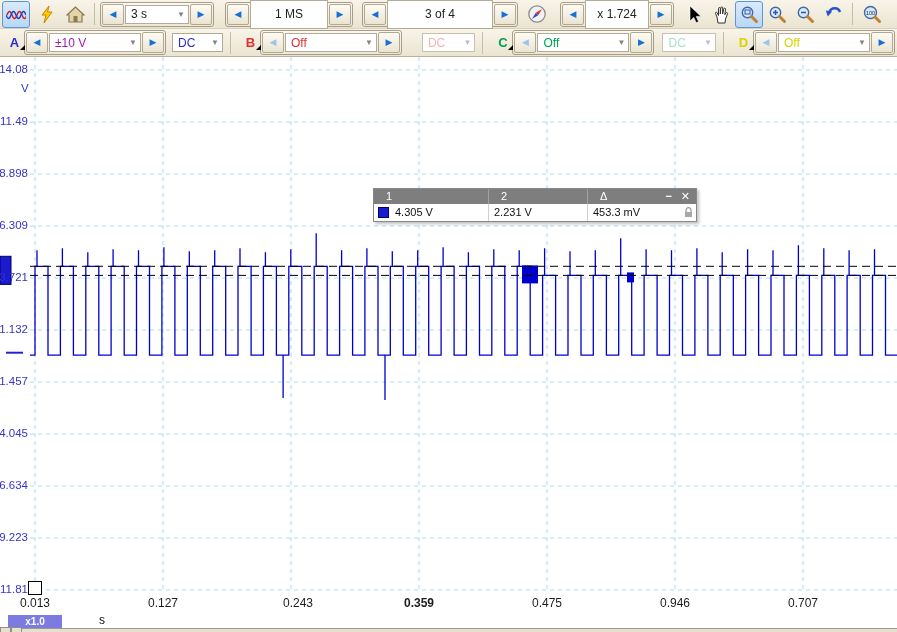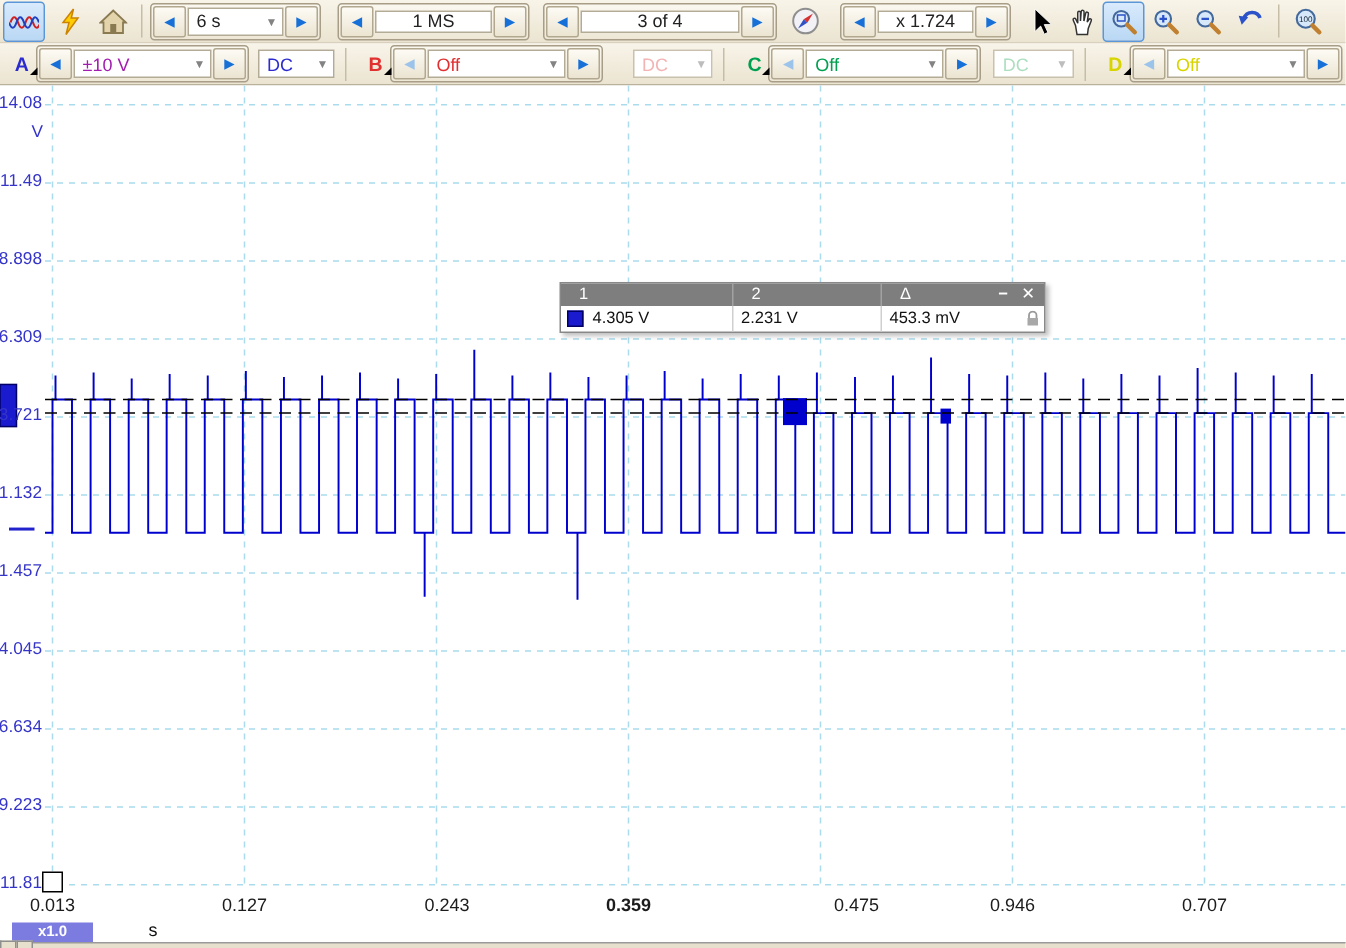--- a/index.html
+++ b/index.html
@@ -13,21 +13,21 @@
   .tbtn{height:25px;min-width:26px;display:flex;align-items:center;justify-content:center;
         border:1px solid transparent;border-radius:3px;}
   .tbtn.sel{background:linear-gradient(#d9eafc,#b9d7f4);border:1px solid #5a96d8;}
   .vsep{width:1px;height:22px;background:#c6bda7;margin:0 5px;flex:none;}
   .grp{display:flex;align-items:center;border:1px solid #a89e88;border-radius:3px;
        background:linear-gradient(#fbf8f0,#eee7d6);padding:1px;height:25px;box-sizing:border-box;}
   .abtn{width:20px;height:19px;border:1px solid #b2a88f;border-radius:2px;flex:none;
         background:linear-gradient(#fdfbf5,#ebe4d1);color:#1670d8;font-size:9px;line-height:1;
         display:flex;align-items:center;justify-content:center;}
   .abtn.dim{color:#9cc4ea;}
-  .wbox{height:15px;background:#fff;border:1px solid #b4ab96;box-sizing:border-box;
+  .wbox{height:29px;background:#fff;border:1px solid #b4ab96;box-sizing:border-box;
         display:flex;align-items:center;justify-content:center;font-size:12px;}
   .combo{height:19px;background:#fff;border:1px solid #b4ab96;box-sizing:border-box;
          display:flex;align-items:center;padding:0 14px 0 5px;font-size:12px;position:relative;}
   .combo .caret{position:absolute;right:3px;top:5px;color:#838383;font-size:8px;line-height:1;}
   .combo.dis{border-color:#c9c1ad;}
   .combo.dis .caret{color:#bdbdbd;}
   .chlabel{font-size:13px;font-weight:bold;width:13px;text-align:center;position:relative;
            margin:0 3px 0 6px;flex:none;}
   .chlabel .corner{position:absolute;right:-4px;bottom:0;width:0;height:0;
            border-left:5px solid transparent;border-bottom:5px solid #000;}
@@ -90,21 +90,21 @@
         <svg width="19" height="17" viewBox="0 0 19 17">
       <polygon points="9.5,1 1,9 3,9 3,16 16,16 16,9 18,9" fill="#e3d4ac" stroke="#8a7a52" stroke-width="1.2"></polygon>
       <rect x="7.5" y="10" width="4" height="6" fill="#8a7a52"></rect>
     </svg>
       </span>
   </div>
   <div class="vsep"></div>
   <div class="grp">
     <div class="abtn">◀</div>
     <div class="combo" style="width:64px;margin:0 1px">
-      <span>6 s</span>
+      <span>3 s</span>
       <span class="caret">▼</span>
     </div>
     <div class="abtn">▶</div>
   </div>
   <div class="grp" style="margin-left:11px">
     <div class="abtn">◀</div>
     <div class="wbox" style="width:78px;margin:0 1px">
       <span>1 MS</span>
     </div>
     <div class="abtn">▶</div>
@@ -302,21 +302,21 @@
     <div class="ylab" style="top: 375px;">-1.457</div>
     <div class="ylab" style="top: 427px;">-4.045</div>
     <div class="ylab" style="top: 479px;">-6.634</div>
     <div class="ylab" style="top: 531px;">-9.223</div>
     <div class="ylab" style="top: 582.9px;">-11.81</div>
     <div class="yunit" style="top: 81.9px; left: 21px;">V</div>
     <div class="xlab" style="left: 13px;">0.013</div>
     <div class="xlab" style="left: 141px;">0.127</div>
     <div class="xlab" style="left: 276px;">0.243</div>
     <div class="xlab" style="left: 397px; font-weight: bold;">0.359</div>
-    <div class="xlab" style="left: 525px; margin-left: 24px;">0.475</div>
+    <div class="xlab" style="left: 525px;">0.475</div>
     <div class="xlab" style="left: 653px;">0.946</div>
     <div class="xlab" style="left: 781px;">0.707</div>
   </div>
 
 <div id="axis-handle"></div>
 <div id="scale-badge">x1.0</div>
 <div id="xunit">s</div>
 <div class="mini-tab" style="left:0"></div>
 <div class="mini-tab" style="left:11px"></div>
 <div id="bottom-strip"></div>

